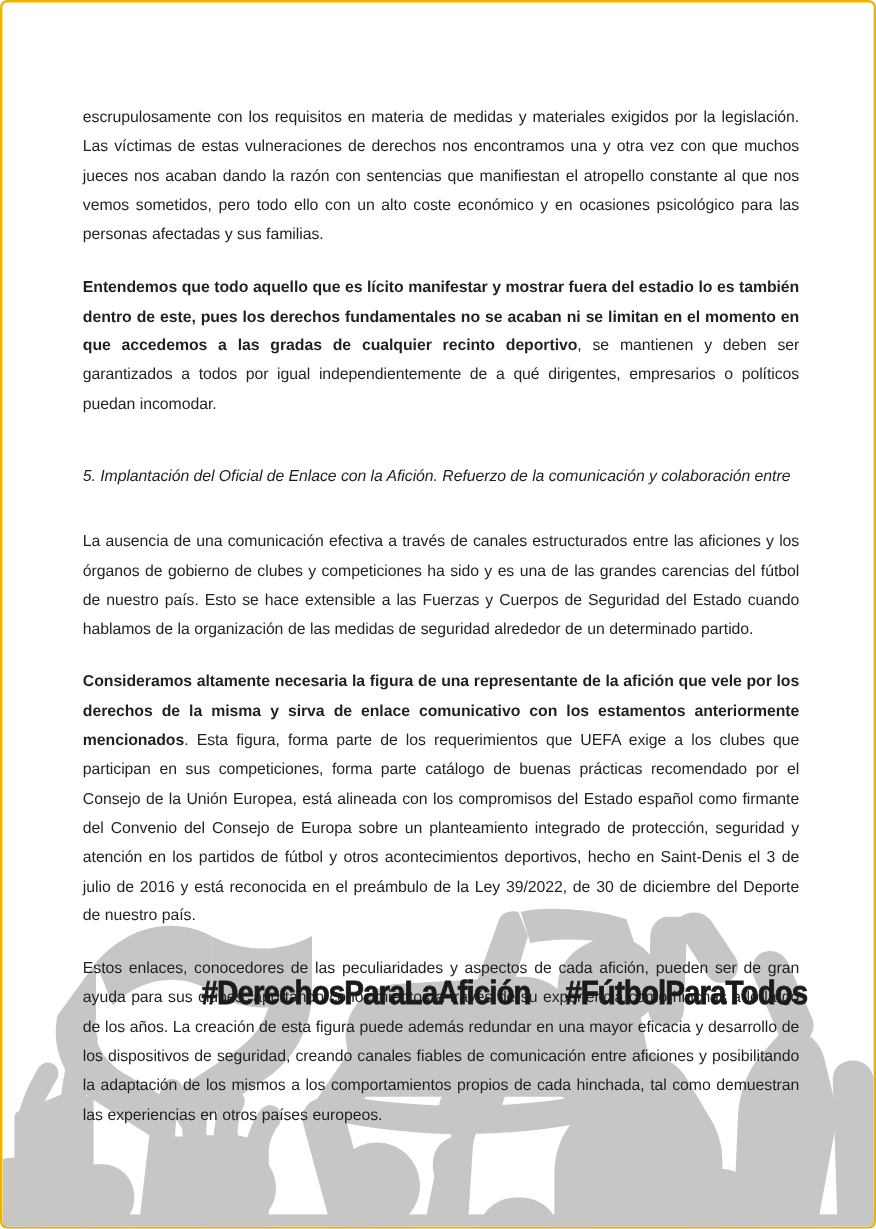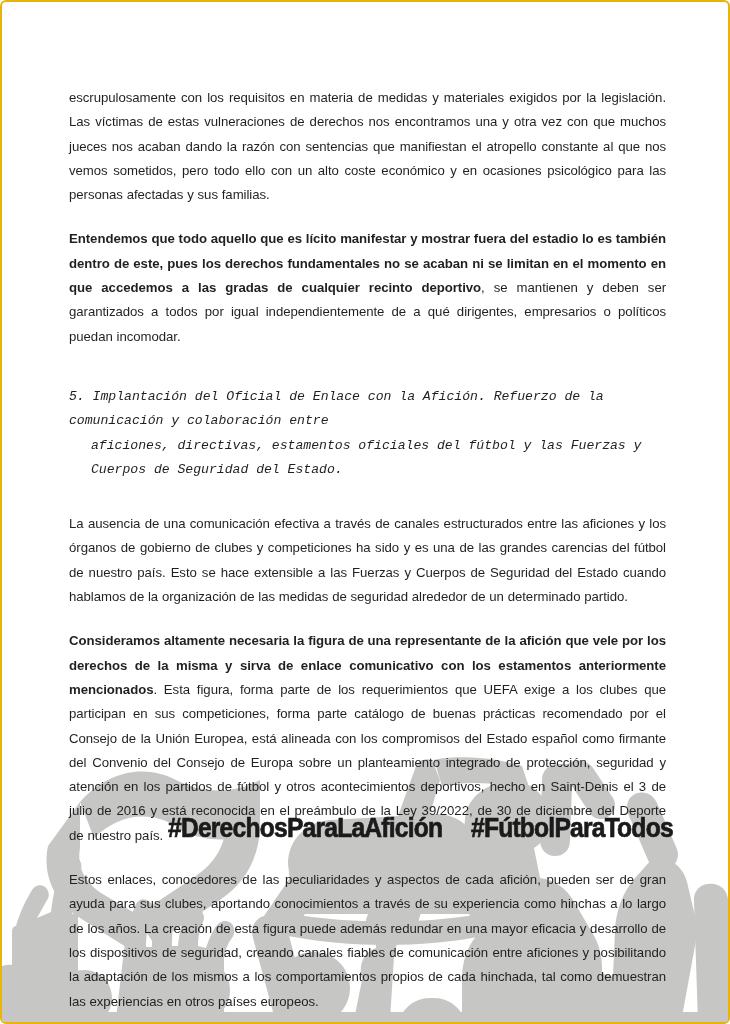--- a/index.html
+++ b/index.html
@@ -51,21 +51,20 @@
 
   .heading-it {
     margin: 0;
     font-size: 13.2px;
     line-height: 24.3px;
     color: #231f20;
     font-style: italic;
     font-weight: normal;
     text-align: left;
     letter-spacing: -0.05px;
-    font-family: Liberation Mono, monospace;
   }
   .heading-it .ln2 {
     display: block;
     padding-left: 22px;
   }
 
   
   .hashtags {
     position: absolute;
     left: 0;
@@ -158,21 +157,21 @@
   <div class="doc-body">
 
     <p class="para">escrupulosamente con  los requisitos en materia de medidas y materiales exigidos por la legislación. Las víctimas de  estas vulneraciones de derechos nos encontramos una y otra vez con que muchos jueces nos acaban dando  la razón con sentencias que manifiestan el atropello constante al que nos vemos sometidos, pero todo ello  con un alto coste económico y en ocasiones psicológico para las personas afectadas y sus familias.</p>
 
     <div class="gap-sm"></div>
 
     <p class="para"><span class="b">Entendemos que todo aquello que es lícito manifestar y mostrar fuera del estadio lo es también dentro de este, pues los derechos fundamentales no se acaban ni se limitan en el momento en que accedemos a las gradas de cualquier recinto deportivo</span><span>, se mantienen y deben ser garantizados a todos por igual independientemente de a qué dirigentes, empresarios o políticos puedan incomodar.</span></p>
 
     <div class="gap-lg"></div>
 
-    <p class="heading-it"><span>5. Implantación del Oficial de Enlace con la Afición. Refuerzo de la comunicación y colaboración entre</span><span class="ln2">aficiones, directivas, estamentos oficiales del fútbol y las Fuerzas y Cuerpos de Seguridad del Estado.</span></p>
+    <p class="heading-it"><span>5. Implantación del Oficial de Enlace con la Afición. Refuerzo de la comunicación y colaboración entre</span></p>
 
     <div class="gap-md"></div>
 
     <p class="para">La ausencia de una comunicación efectiva a través de canales estructurados entre las aficiones y los órganos de gobierno de clubes y competiciones ha sido y es una de las grandes carencias del fútbol de nuestro país. Esto se hace extensible a las Fuerzas y Cuerpos de Seguridad del Estado cuando hablamos de la organización de las medidas de seguridad alrededor de un determinado partido.</p>
 
     <div class="gap-sm"></div>
 
     <p class="para"><span class="b">Consideramos altamente necesaria la figura de una representante de la afición que vele por los derechos de la misma y sirva de enlace comunicativo con los estamentos anteriormente mencionados</span><span>. Esta figura, forma parte de los requerimientos que UEFA exige a los clubes que participan en sus competiciones, forma parte catálogo de buenas prácticas recomendado por el Consejo de la Unión Europea, está alineada con los compromisos del Estado español como firmante del Convenio del Consejo de Europa sobre un planteamiento integrado de protección, seguridad y atención en los partidos de fútbol y otros acontecimientos deportivos, hecho en Saint-Denis el 3 de julio de 2016 y está reconocida en el preámbulo de la Ley 39/2022, de 30 de diciembre del Deporte de nuestro país.</span></p>
 
     <div class="gap-sm"></div>

